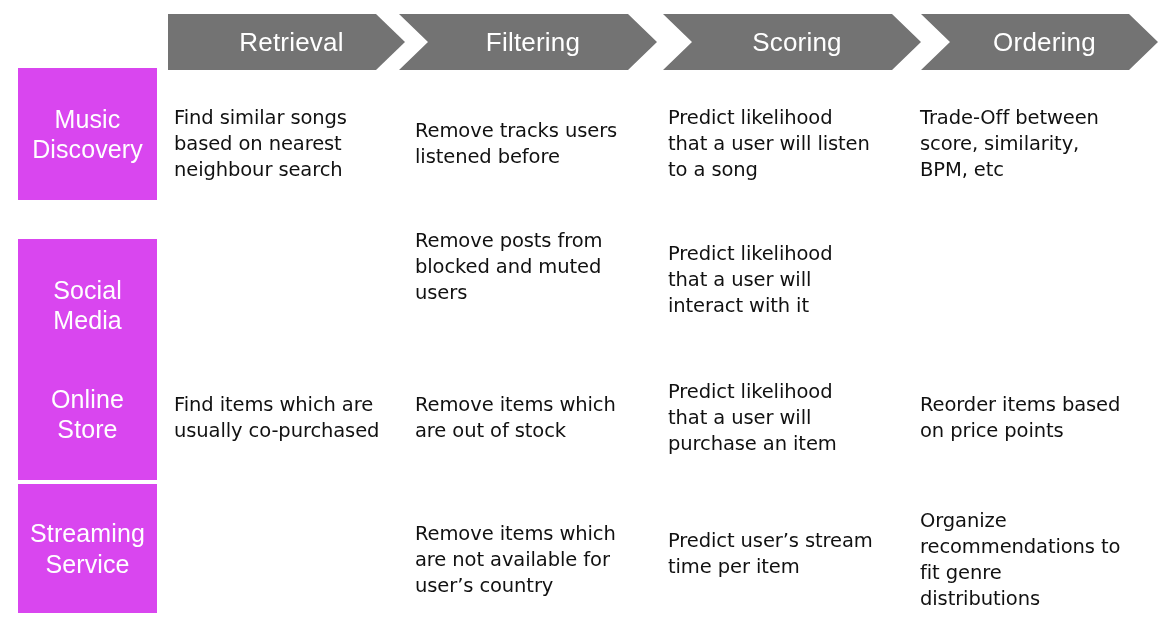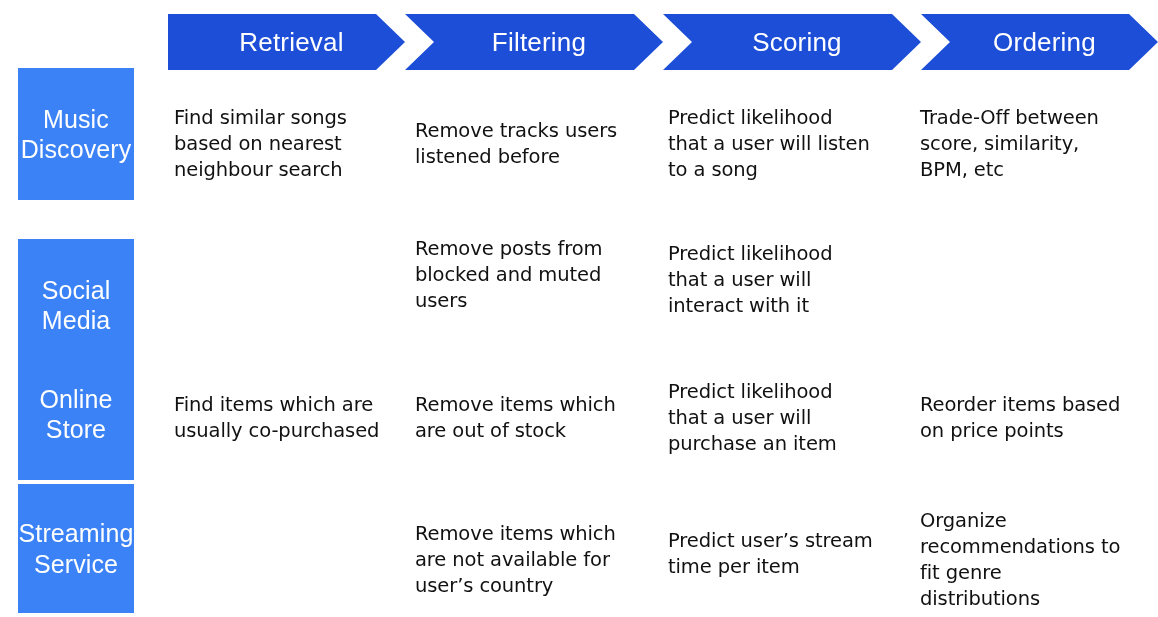--- a/index.html
+++ b/index.html
@@ -29,21 +29,21 @@
     position: absolute;
     left: 168px;
     top: 14px;
     width: 990px;
     height: 56px;
   }
   .chevron {
     position: absolute;
     top: 0;
     height: 56px;
-    background: #1d4ed8;
+    background: #737373;
     display: flex;
     align-items: center;
     justify-content: center;
   }
   .chevron-label {
     font-family: "Liberation Sans", sans-serif;
     font-size: 26px;
     font-weight: 400;
     color: #ffffff;
     letter-spacing: 0.2px;
@@ -52,42 +52,42 @@
     padding-left: 10px;
   }
   
   .chevron.c0 {
     left: 0px;
     width: 237px;
     clip-path: polygon(0 0, 208px 0, 237px 28px, 208px 56px, 0 56px);
   }
   
   .chevron.c1 {
-    left: 237px;
+    left: 231px;
     width: 258px;
     clip-path: polygon(0 0, 229px 0, 258px 28px, 229px 56px, 0 56px, 29px 28px);
     align-items: center;
   }
   .chevron.c2 {
     left: 495px;
     width: 258px;
     clip-path: polygon(0 0, 229px 0, 258px 28px, 229px 56px, 0 56px, 29px 28px);
   }
   .chevron.c3 {
     left: 753px;
     width: 237px;
     clip-path: polygon(0 0, 208px 0, 237px 28px, 208px 56px, 0 56px, 29px 28px);
   }
 
   
   .cat-box {
     position: absolute;
     left: 18px;
-    width: 116px;
-    background: #3b82f6;
+    width: 139px;
+    background: #d946ef;
     display: flex;
     align-items: center;
     justify-content: center;
     text-align: center;
   }
   .cat-label {
     font-family: "Liberation Sans", sans-serif;
     font-size: 25px;
     font-weight: 400;
     color: #ffffff;
@@ -158,21 +158,21 @@
 neighbour search</div>
   <div class="cell col1" style="top:118px">Remove tracks users
 listened before</div>
   <div class="cell col2" style="top:105px">Predict likelihood
 that a user will listen
 to a song</div>
   <div class="cell col3" style="top:105px">Trade-Off between
 score, similarity,
 BPM, etc</div>
 
-  <div class="cell col1" style="top:236px">Remove posts from
+  <div class="cell col1" style="top:228px">Remove posts from
 blocked and muted
 users</div>
   <div class="cell col2" style="top:241px">Predict likelihood
 that a user will
 interact with it</div>
 
   <div class="cell col0" style="top:392px">Find items which are
 usually co-purchased</div>
   <div class="cell col1" style="top:392px">Remove items which
 are out of stock</div>

